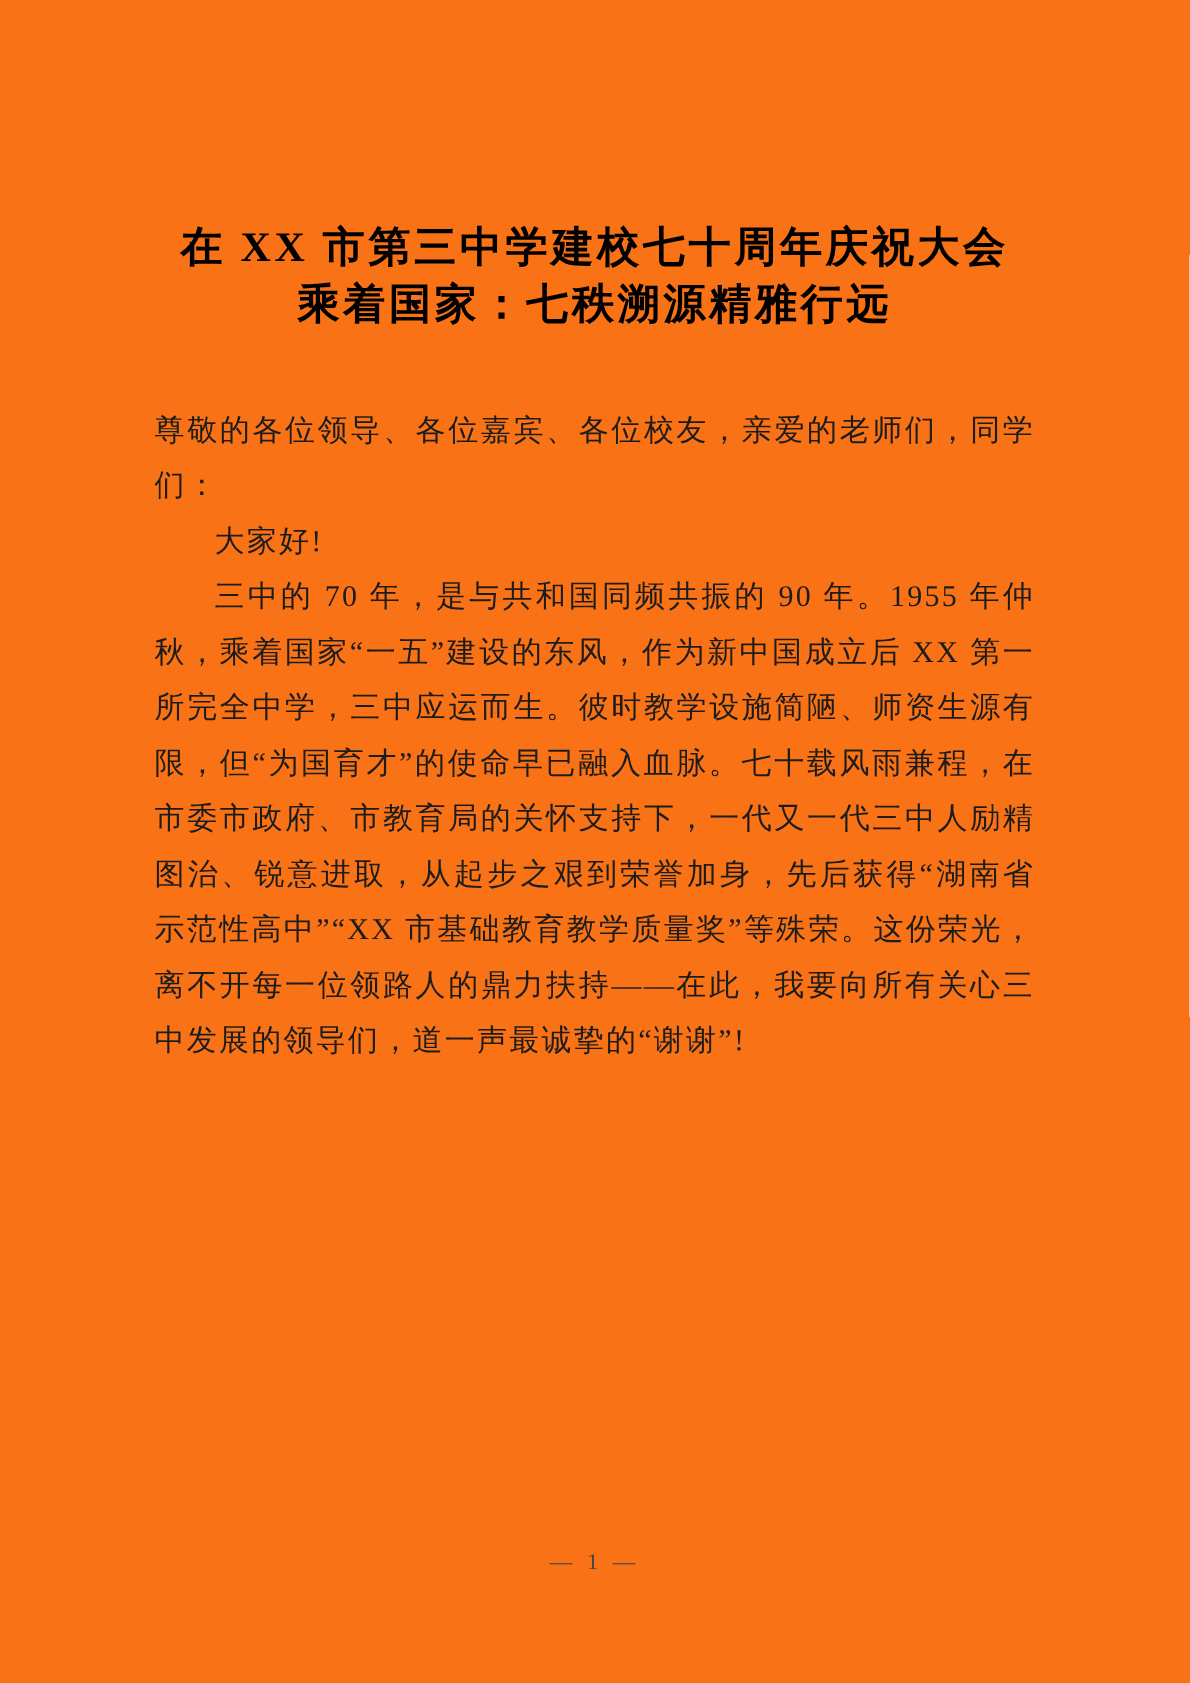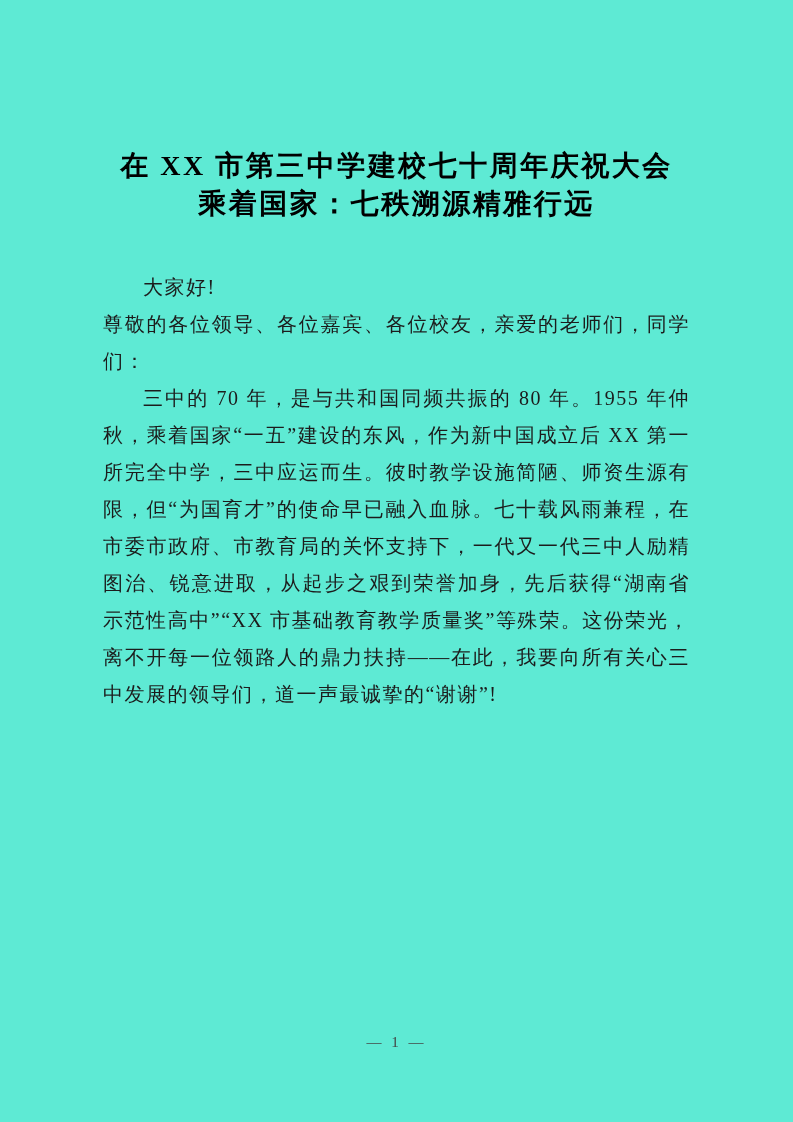--- a/index.html
+++ b/index.html
@@ -5,21 +5,21 @@
   html, body {
     margin: 0;
     padding: 0;
     background: #ffffff;
   }
   .page {
     position: relative;
     width: 793px;
     height: 1122px;
     margin: 0 auto;
-    background: #5eead4;
+    background: #f97316;
     box-sizing: border-box;
     padding: 147px 103px 0 103px;
     font-family: "Liberation Serif", "DejaVu Serif", serif;
     color: #1c1c1c;
     overflow: hidden;
   }
   .doc-title {
     margin: 0;
     text-align: center;
     font-size: 28px;
@@ -59,22 +59,22 @@
 <body>
 
 <div class="page">
 
   <h1 class="doc-title">
     <span class="title-line">在 XX 市第三中学建校七十周年庆祝大会</span>
     <span class="title-line">乘着国家：七秩溯源精雅行远</span>
   </h1>
 
   <div class="doc-body">
+    <p class="para">尊敬的各位领导、各位嘉宾、各位校友，亲爱的老师们，同学们：</p>
     <p class="para indent">大家好!</p>
-    <p class="para">尊敬的各位领导、各位嘉宾、各位校友，亲爱的老师们，同学们：</p>
-    <p class="para indent">三中的 70 年，是与共和国同频共振的 80 年。1955 年仲秋，乘着国家“一五”建设的东风，作为新中国成立后 XX 第一所完全中学，三中应运而生。彼时教学设施简陋、师资生源有限，但“为国育才”的使命早已融入血脉。七十载风雨兼程，在市委市政府、市教育局的关怀支持下，一代又一代三中人励精图治、锐意进取，从起步之艰到荣誉加身，先后获得“湖南省示范性高中”“XX 市基础教育教学质量奖”等殊荣。这份荣光，离不开每一位领路人的鼎力扶持——在此，我要向所有关心三中发展的领导们，道一声最诚挚的“谢谢”!</p>
+    <p class="para indent">三中的 70 年，是与共和国同频共振的 90 年。1955 年仲秋，乘着国家“一五”建设的东风，作为新中国成立后 XX 第一所完全中学，三中应运而生。彼时教学设施简陋、师资生源有限，但“为国育才”的使命早已融入血脉。七十载风雨兼程，在市委市政府、市教育局的关怀支持下，一代又一代三中人励精图治、锐意进取，从起步之艰到荣誉加身，先后获得“湖南省示范性高中”“XX 市基础教育教学质量奖”等殊荣。这份荣光，离不开每一位领路人的鼎力扶持——在此，我要向所有关心三中发展的领导们，道一声最诚挚的“谢谢”!</p>
   </div>
 
   <div class="page-footer">
     <span>— 1 —</span>
   </div>
 
 </div>
 
 </body></html>

